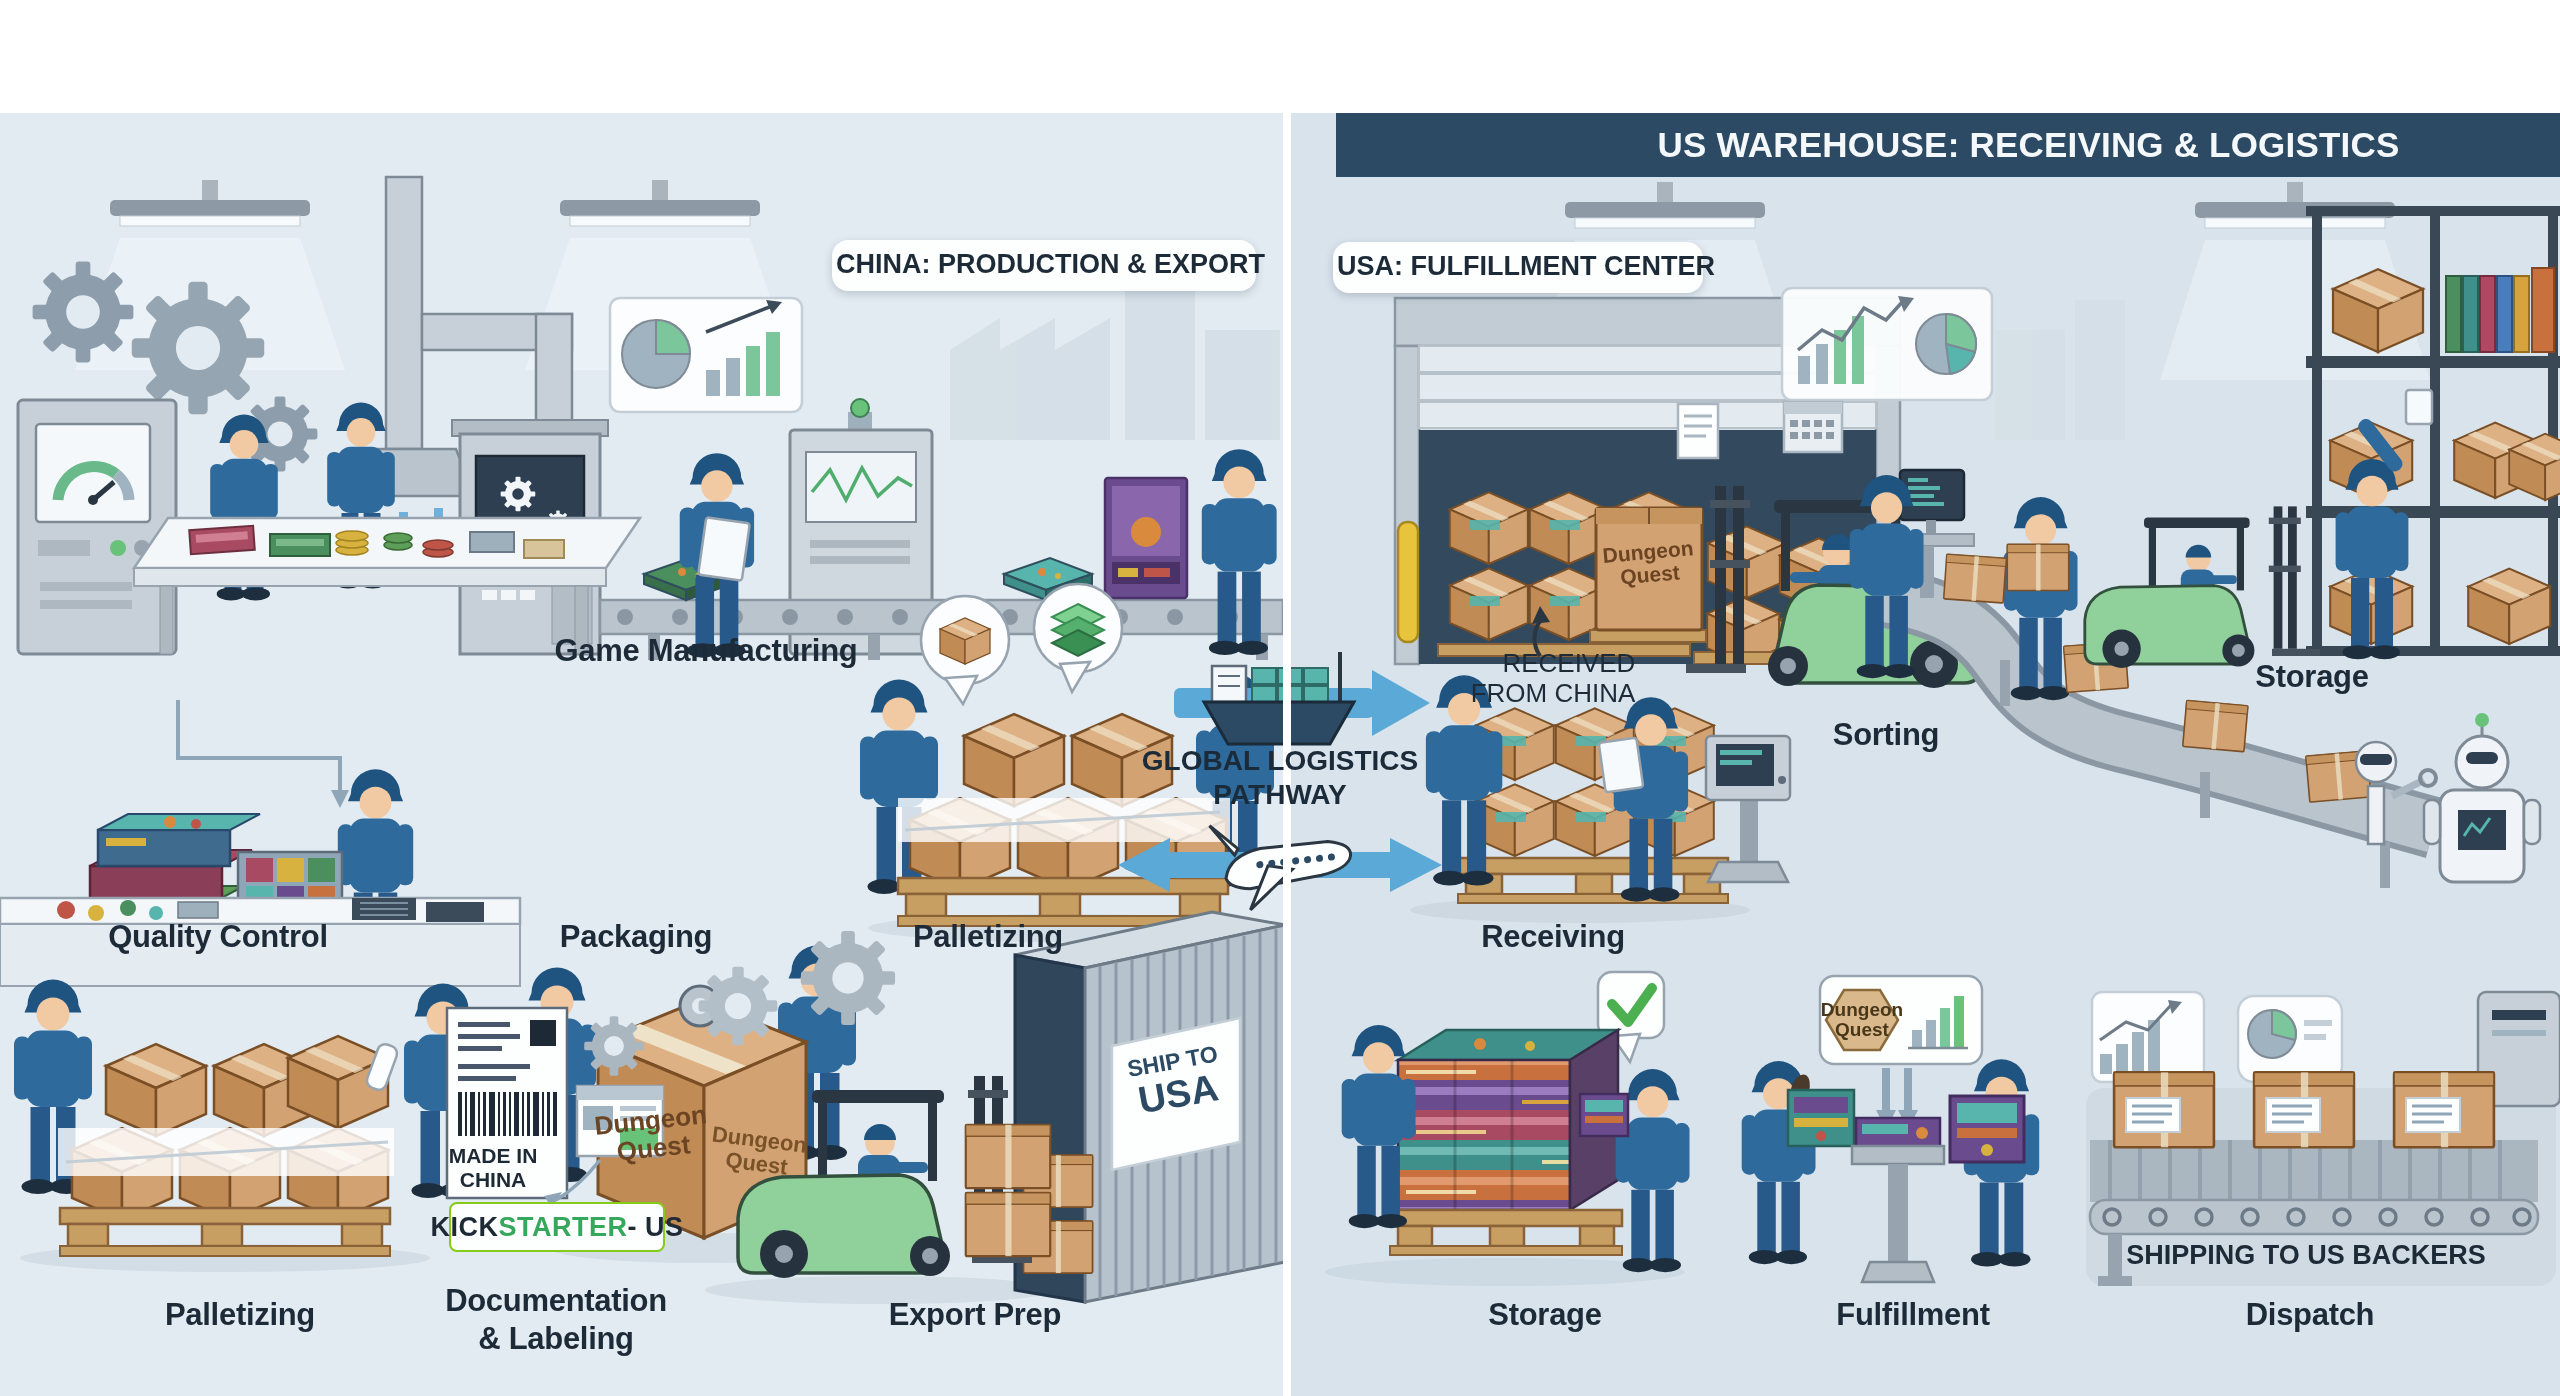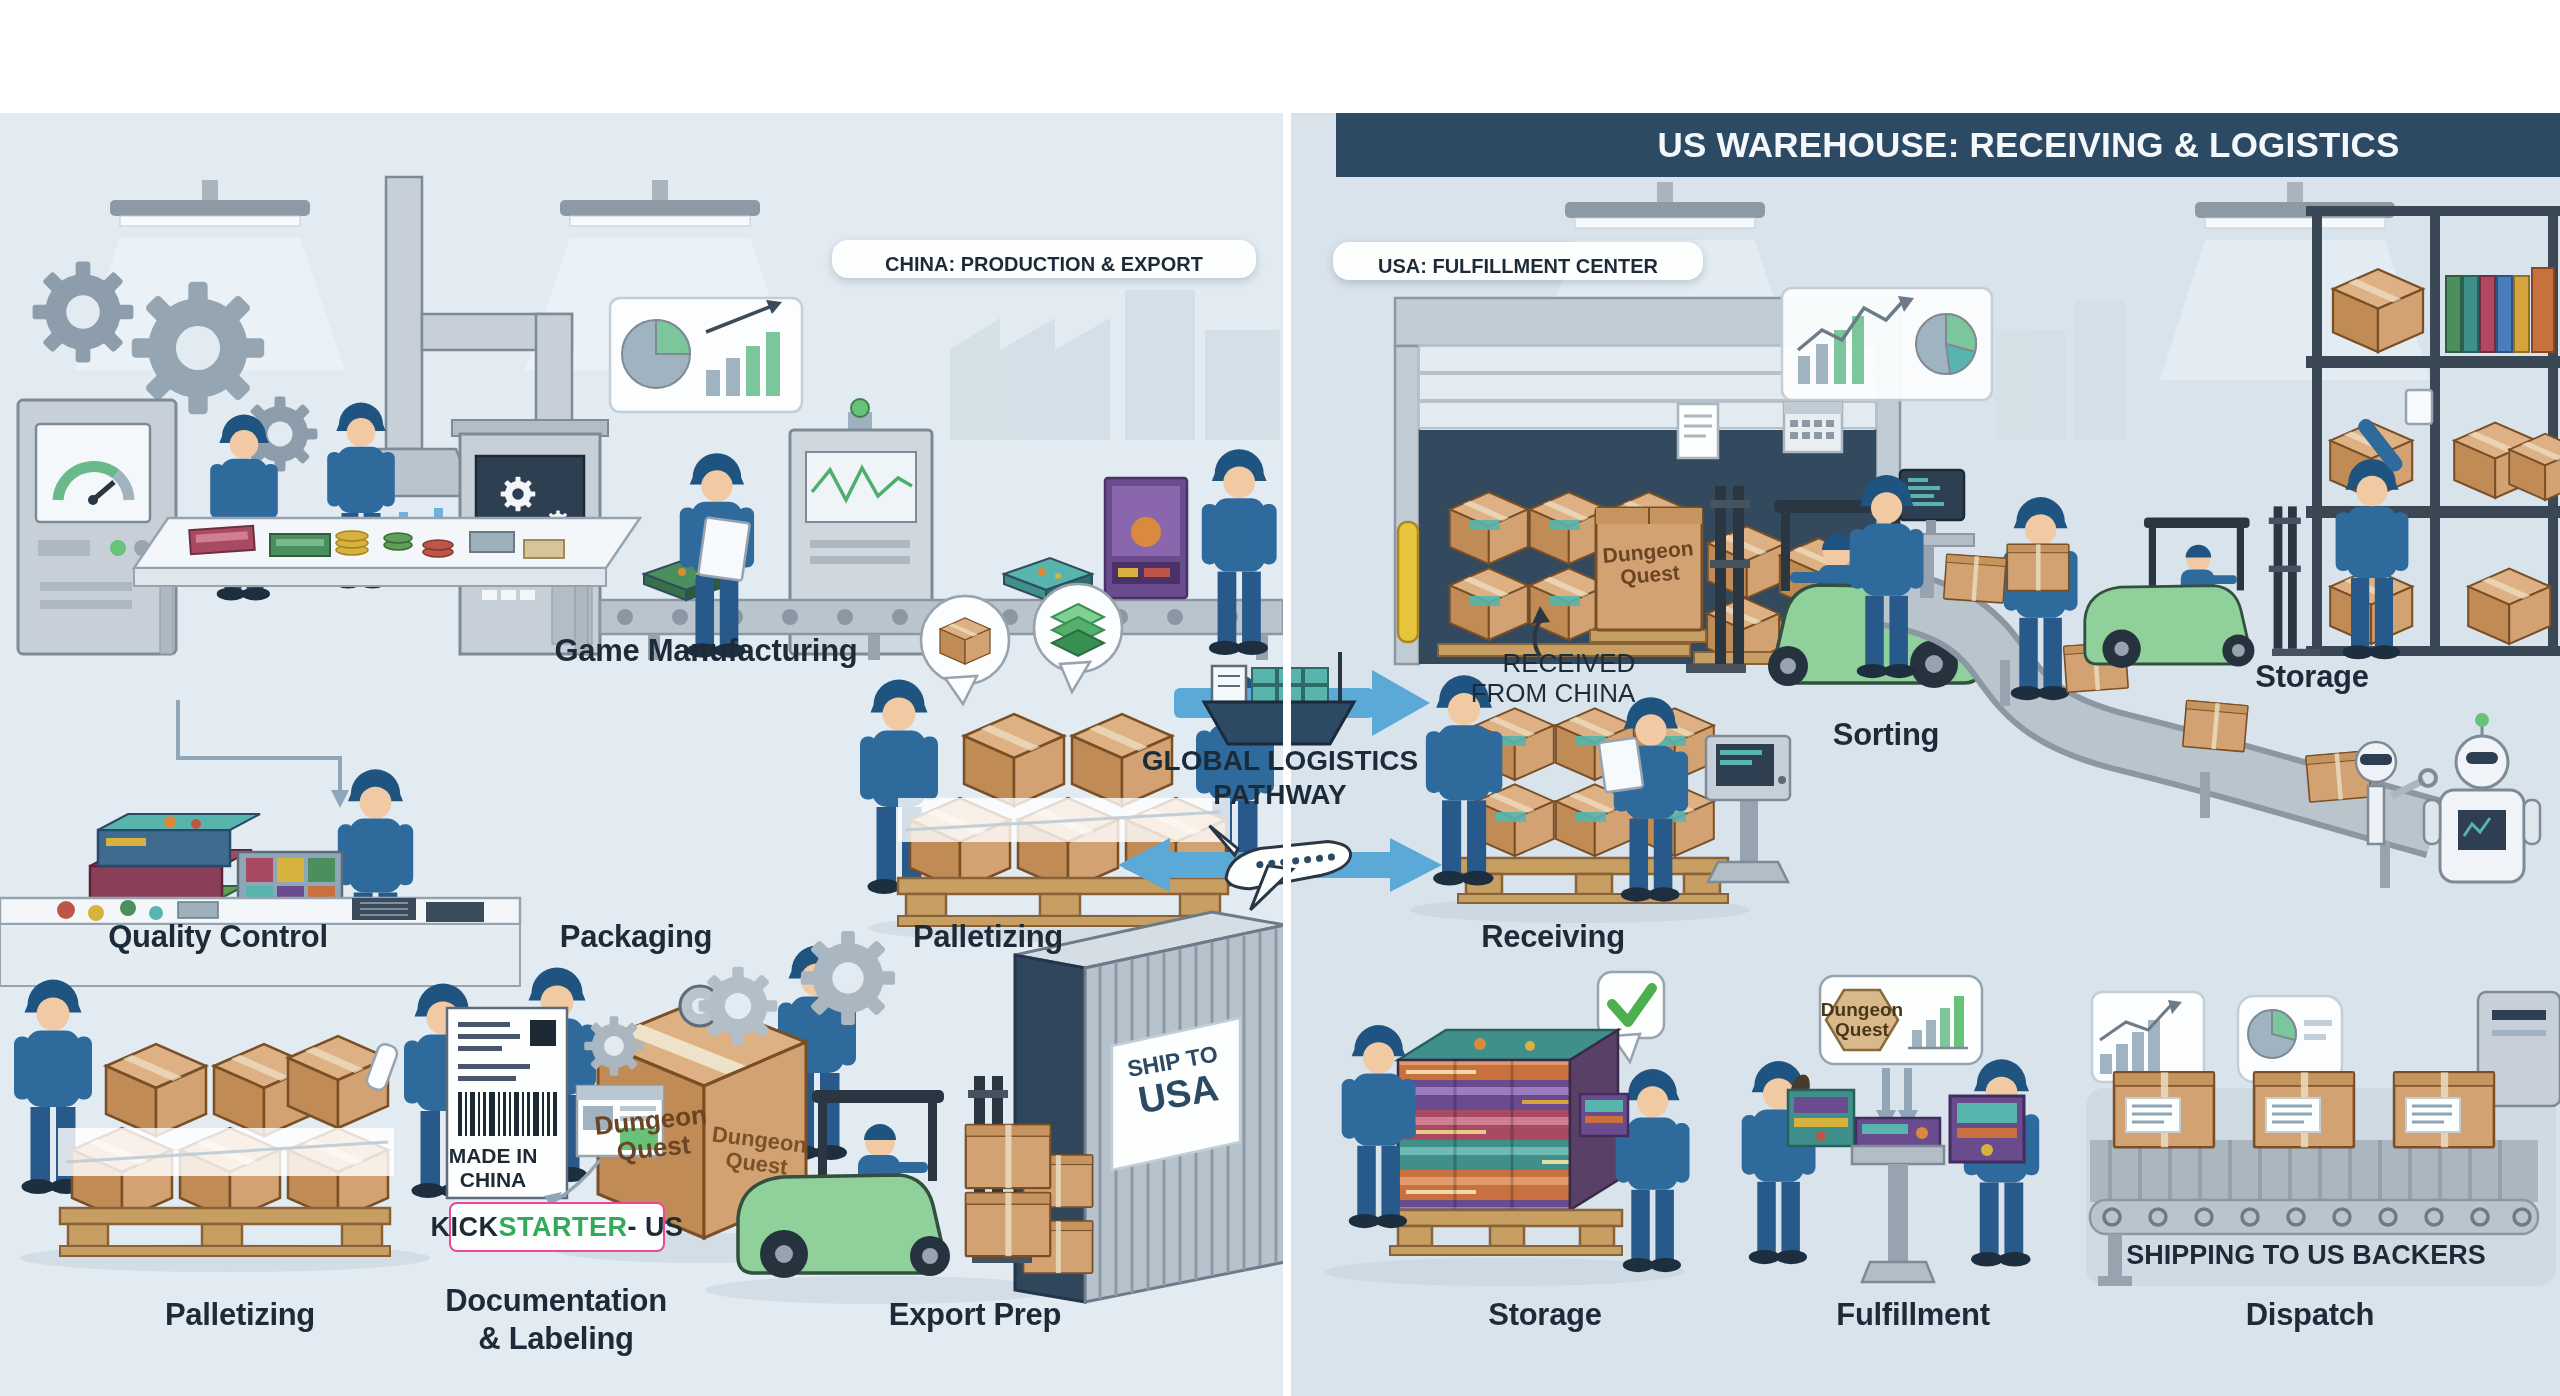--- a/index.html
+++ b/index.html
@@ -9,35 +9,35 @@
   .panel-bg.left{left:0;width:1283px;background:#e2ebf1;}
   .panel-bg.right{left:1291px;width:1269px;background:#d9e3ec;}
   .divider{position:absolute;left:1283px;top:113px;width:8px;bottom:0;background:#ffffff;}
   .page-title{position:absolute;left:50%;top:10px;transform:translateX(-50%);
     font-size:47px;font-weight:800;color:#15242f;letter-spacing:-1px;white-space:nowrap;}
   .page-title span{display:inline-block;transform:scaleX(.96);}
   .hdr{position:absolute;top:113px;height:64px;display:flex;align-items:center;justify-content:center;
     color:#f4f8fa;font-size:35px;font-weight:800;letter-spacing:.2px;white-space:nowrap;}
   .hdr.left{left:0;width:1283px;background:#3e6f68;}
   .hdr.right{left:1336px;width:1385px;background:#2c4a63;}
-  .badge{position:absolute;height:38px;line-height:48px;background:#fdfefe;border-radius:16px;
-    box-shadow:0 3px 8px rgba(40,60,80,.22);font-size:20px;font-weight:800;color:#1d2b38;
+  .badge{position:absolute;height:51px;line-height:48px;background:#fdfefe;border-radius:16px;
+    box-shadow:0 3px 8px rgba(40,60,80,.22);font-size:27px;font-weight:800;color:#1d2b38;
     text-align:center;white-space:nowrap;padding:0 4px;}
   .scene{position:absolute;left:0;top:0;}
   .lbl{position:absolute;transform:translateX(-50%);font-size:31px;font-weight:700;color:#1d2b38;
     text-align:center;white-space:nowrap;letter-spacing:-.3px;line-height:38px;}
   .note{position:absolute;transform:translateX(-50%);font-size:26px;font-weight:400;color:#1d2b38;
     text-align:right;white-space:nowrap;line-height:30px;}
   .pathway{position:absolute;transform:translateX(-50%);font-size:28px;font-weight:800;color:#1b2b3a;
     text-align:center;white-space:nowrap;line-height:34px;}
   .boxtext{position:absolute;transform:translateX(-50%) rotate(-6deg);font-weight:800;color:#6b4423;
     text-align:center;white-space:nowrap;}
   .shipto{position:absolute;transform:translateX(-50%) rotate(-10deg);color:#2c4a63;font-weight:800;
     text-align:center;white-space:nowrap;}
-  .ks-badge{position:absolute;background:#fdfefe;border:2px solid #ec4899;border-radius:8px;
+  .ks-badge{position:absolute;background:#fdfefe;border:2px solid #84cc16;border-radius:8px;
     display:flex;align-items:center;justify-content:center;font-size:27px;font-weight:800;
     letter-spacing:.5px;white-space:nowrap;}
   .ks-badge .k{color:#1d2935;} .ks-badge .s{color:#35a85c;} .ks-badge .u{color:#1d2935;}
   .mic{position:absolute;transform:translateX(-50%);font-size:21px;font-weight:800;color:#1d2935;
     text-align:center;line-height:24px;white-space:nowrap;}
   .banner{position:absolute;transform:translateX(-50%);font-size:27px;font-weight:800;color:#1d2b38;white-space:nowrap;}
   .hexlbl{position:absolute;transform:translateX(-50%);font-size:19px;font-weight:800;color:#4a3618;
     text-align:center;line-height:20px;white-space:nowrap;}
 </style>
 </head>

